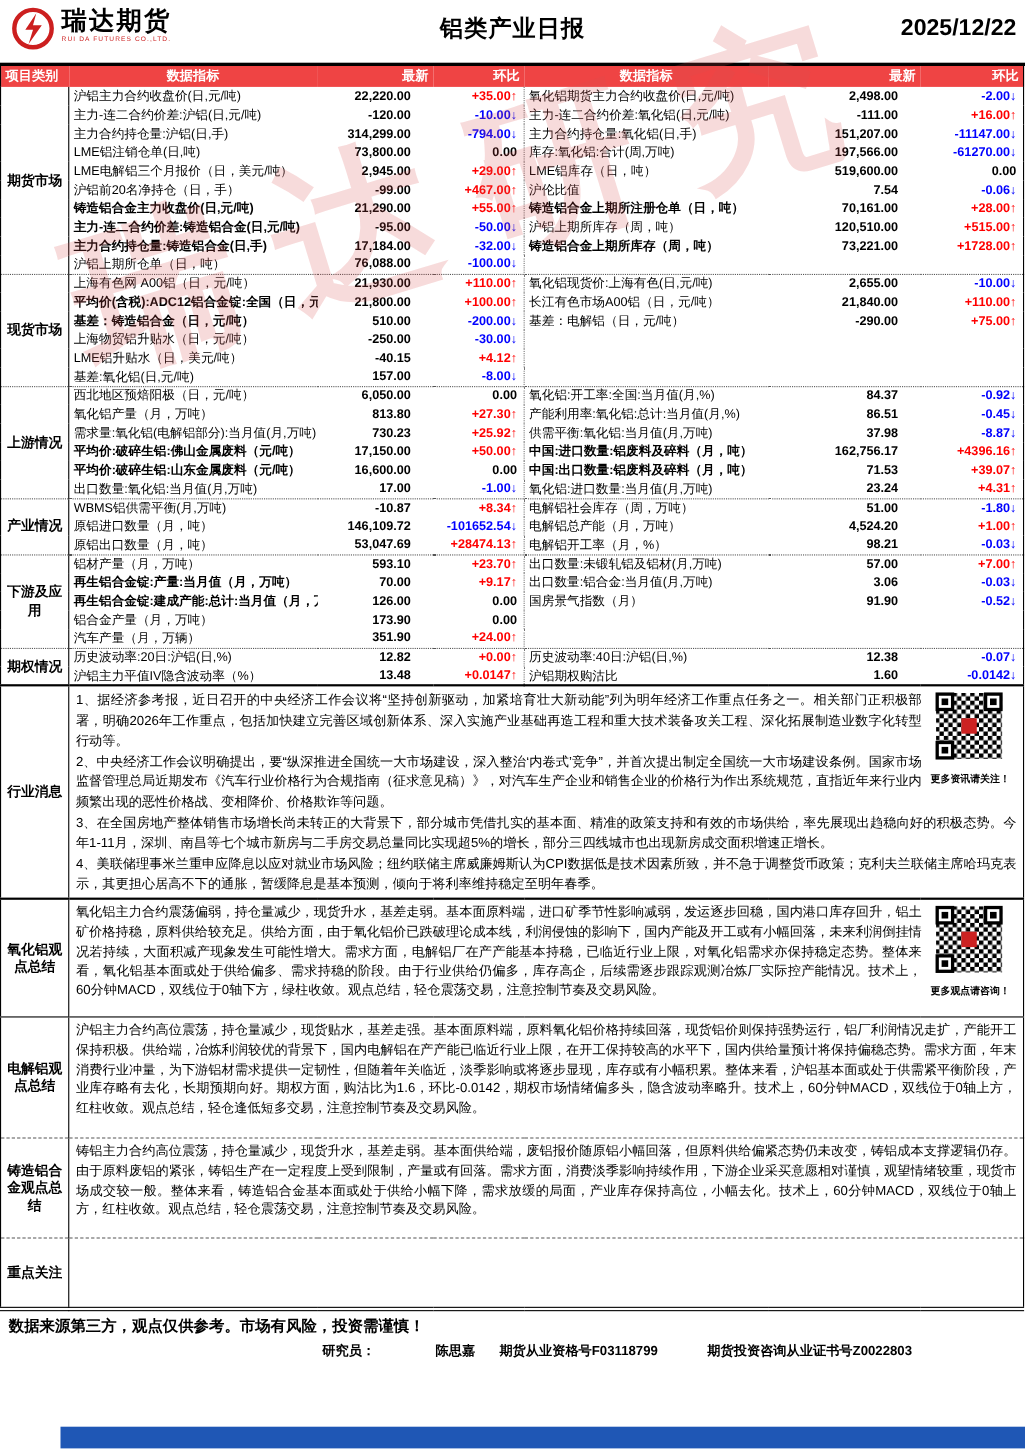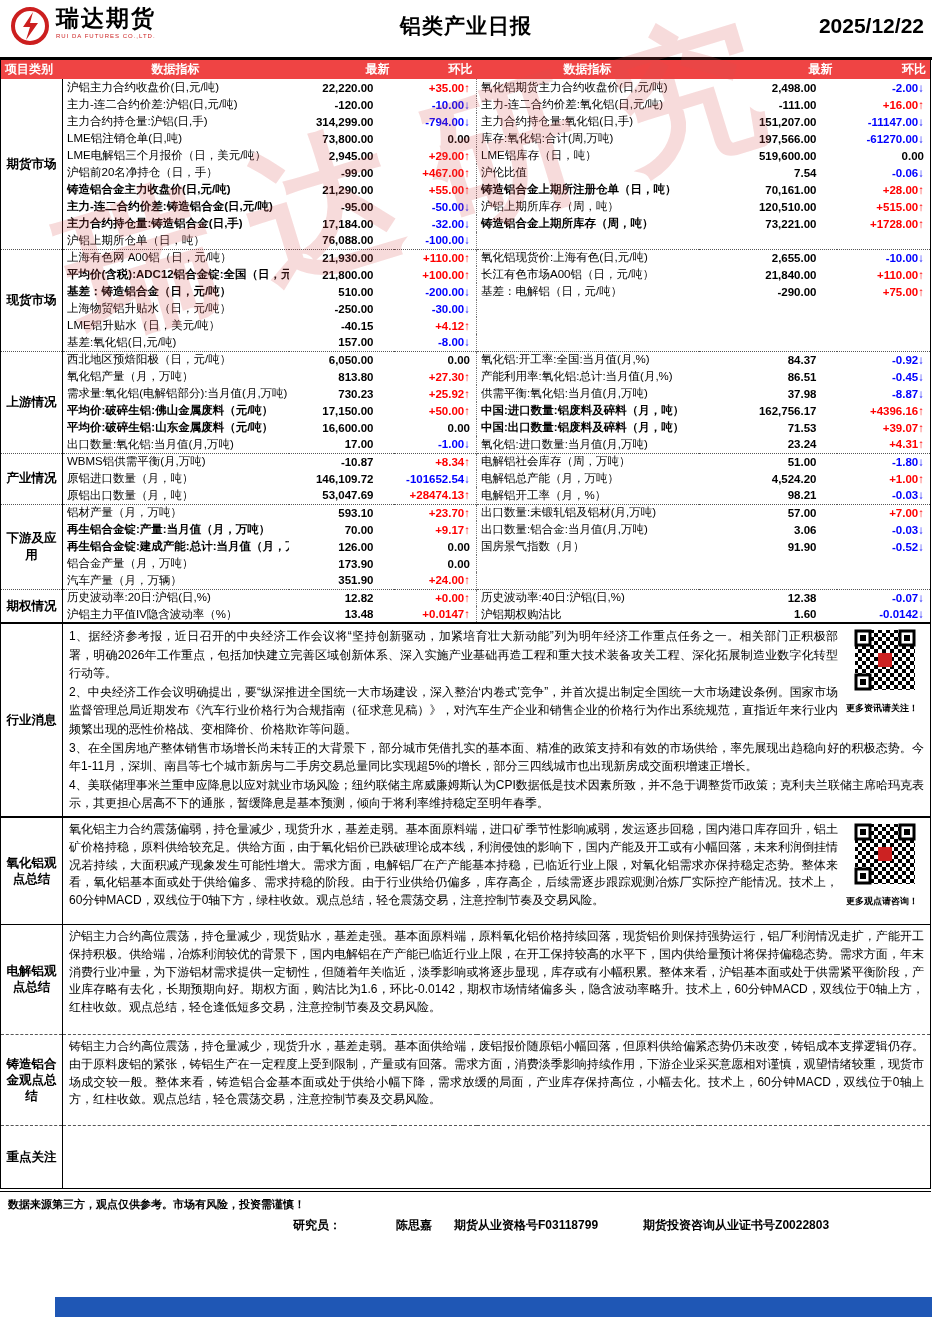--- a/index.html
+++ b/index.html
@@ -54,26 +54,26 @@
   tr.sec-first.sec-aluminum_view td{border-top:1px solid #000;}
   tr.sec-first.sec-cast_view td, tr.sec-first.sec-focus td{border-top:1px dashed #555;}
   
   td.text-cell{white-space:normal;vertical-align:top;padding:3px 6px 3px 6px;
     font-size:12px;line-height:18.6px;text-align:justify;}
   .sec-news td.text-cell{height:182px;}
   .sec-alumina_view td.text-cell{height:100px;line-height:17.8px;}
   .sec-aluminum_view td.text-cell{height:103px;line-height:17.8px;}
   .sec-cast_view td.text-cell{height:84px;line-height:17.8px;}
   .sec-focus td.text-cell{height:56px;}
-  .qrwrap{float:right;width:70px;margin:2px 8px 4px 8px;text-align:right;}
+  .qrwrap{float:right;width:70px;margin:2px 8px 4px 8px;text-align:center;}
   .qrbox{width:62px;height:62px;margin:0 auto;}
   .qrcap{font-size:9px;font-weight:700;margin-top:2px;white-space:nowrap;}
   
   .ftr{padding:5px 0 0 8px;}
-  .ftr-disc{font-size:11px;font-weight:700;}
+  .ftr-disc{font-size:14px;font-weight:700;}
   .ftr-res{font-size:12px;font-weight:700;margin-top:5px;display:flex;}
   .ftr-res span{margin-right:0;}
   .res-label{margin-left:285px;}
   .res-name{margin-left:55px;}
   .res-qual{margin-left:22px;}
   .res-cert{margin-left:45px;}
   .bottom-bar{position:absolute;left:55px;right:0;bottom:0;height:20px;background:#1f57b5;}
 </style>
 </head>
 <body>

